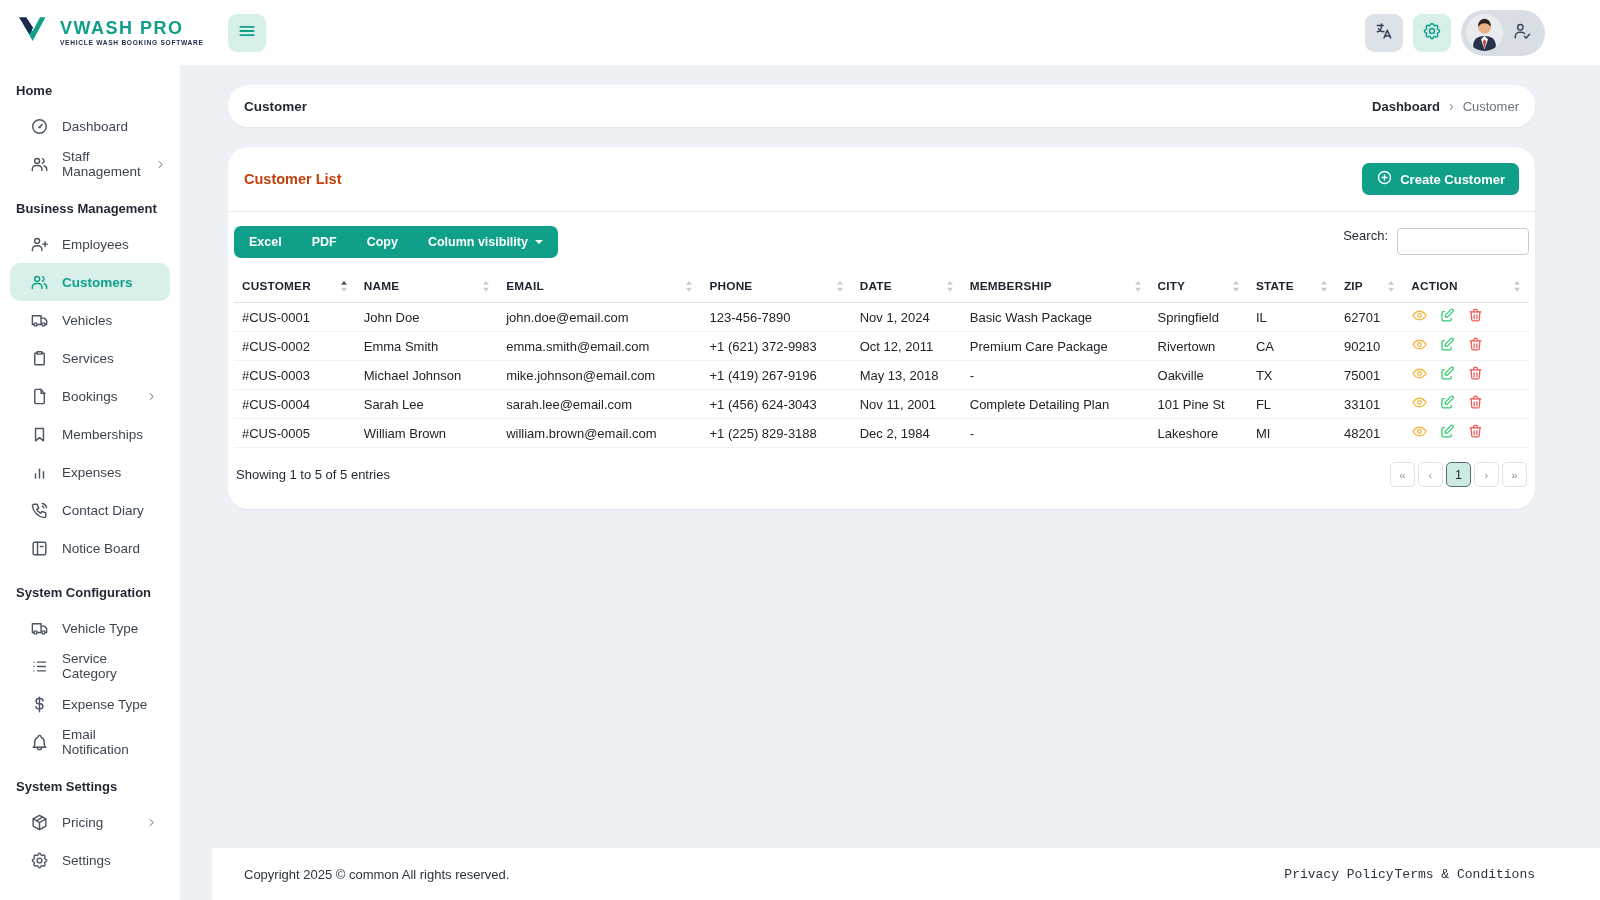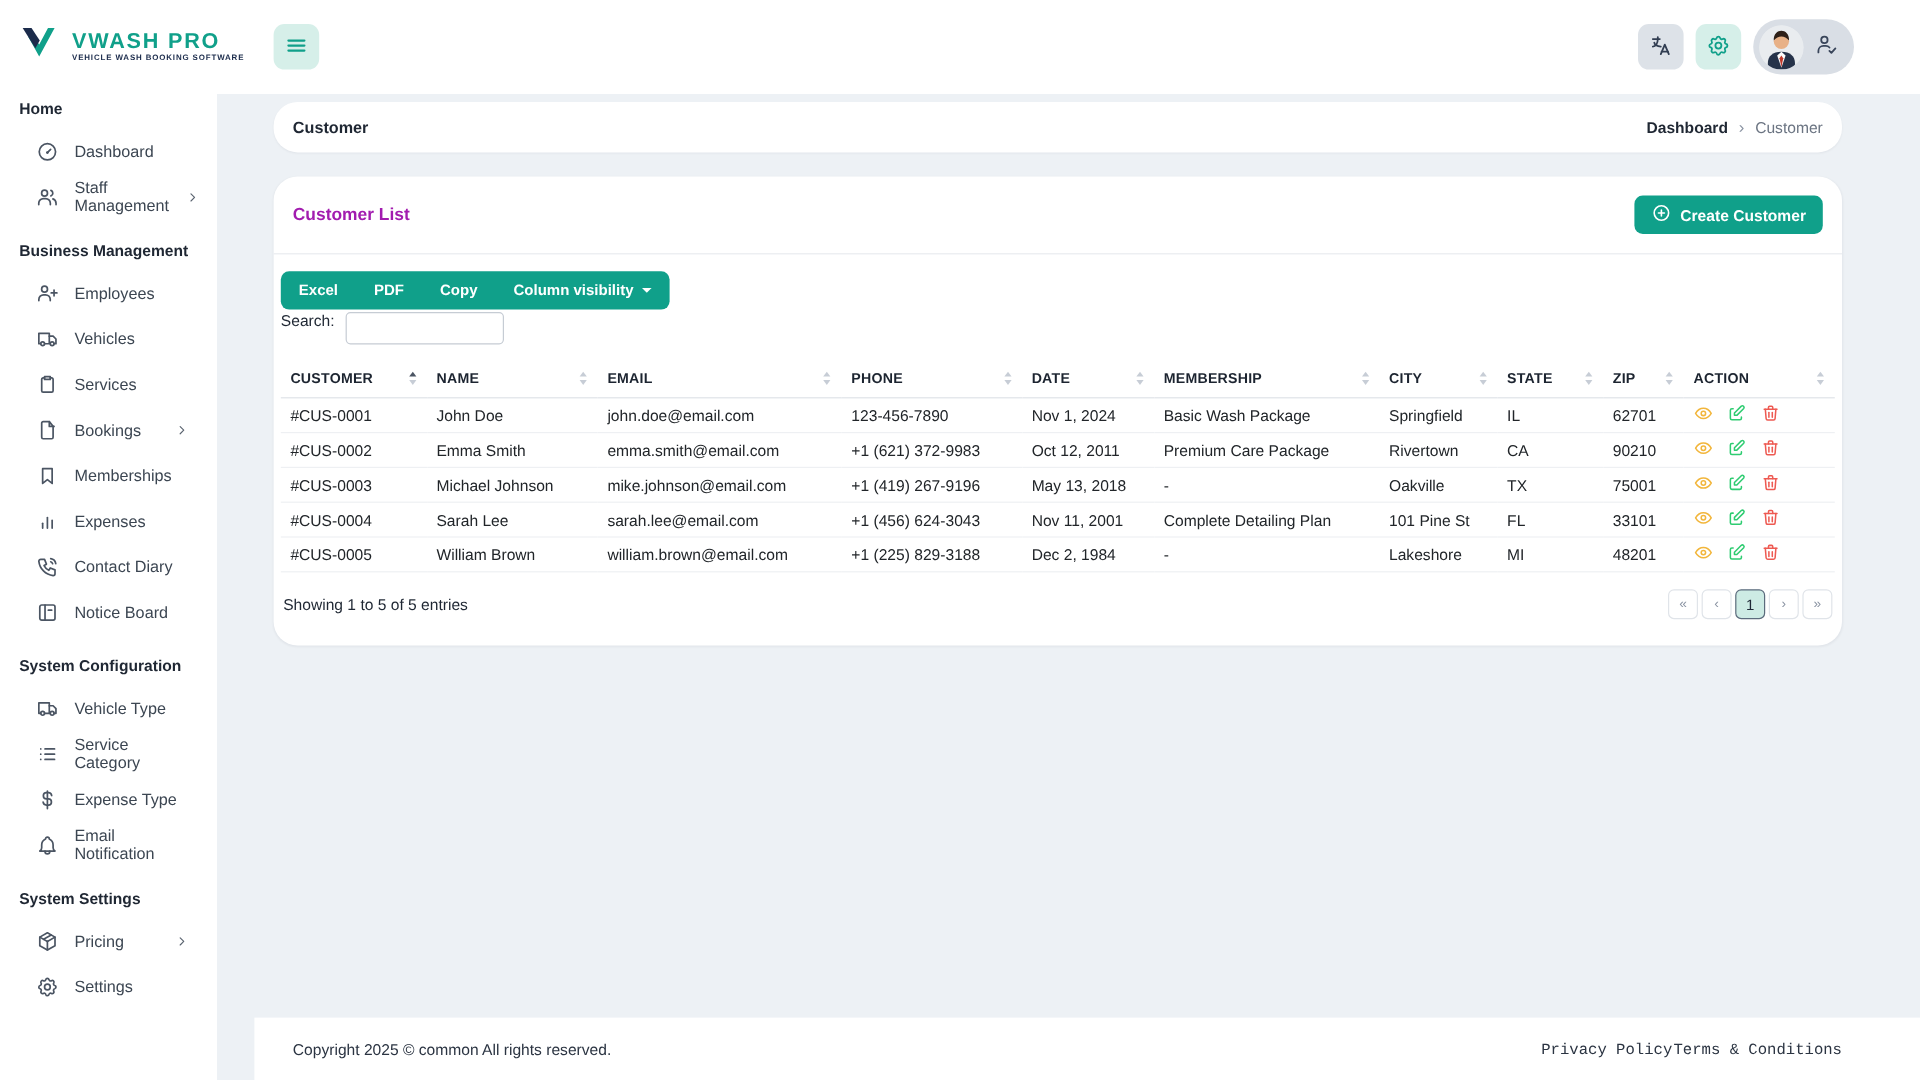--- a/index.html
+++ b/index.html
@@ -1,20 +1,20 @@
 <!DOCTYPE html>
 <html><head>
 <meta charset="utf-8">
 <style>
   * { box-sizing: border-box; }
   html,body { margin:0; padding:0; width:1600px; height:900px; overflow:hidden; }
   body { font-family:"Liberation Sans","DejaVu Sans",sans-serif; background:#edf1f5; color:#212529; }
 
   
-  .topbar { position:fixed; top:0; left:0; right:0; height:78px; background:#fff; display:flex; align-items:center; z-index:20; }
+  .topbar { position:fixed; top:0; left:0; right:0; height:65px; background:#fff; display:flex; align-items:center; z-index:20; }
   .logo-zone { flex:0 0 212px; display:flex; align-items:center; gap:9px; padding-left:18px; cursor:pointer; }
   .logo-text { display:flex; flex-direction:column; line-height:1; }
   .logo-name { font-size:18px; font-weight:700; color:#10A08A; letter-spacing:1.5px; }
   .logo-tagline { font-size:6.6px; color:#1b2b4b; letter-spacing:0.72px; margin-top:3px; font-weight:700; }
   .hamburger-btn { margin-left:16px; width:38px; height:38px; border-radius:9px; background:#d6efe9; border:none; color:#10A08A; display:flex; align-items:center; justify-content:center; cursor:pointer; }
   .hamburger-btn svg { width:20px; height:20px; }
   .topbar-right { margin-left:auto; display:flex; align-items:center; gap:10px; padding-right:55px; }
   .icon-btn { width:38px; height:38px; border-radius:9px; border:none; display:flex; align-items:center; justify-content:center; cursor:pointer; }
   .icon-btn svg { width:20px; height:20px; }
   .icon-btn.gray { background:#dde2e8; color:#323e52; }
@@ -41,26 +41,26 @@
   .card { background:#fff; border-radius:20px; box-shadow:0 1px 2px rgba(16,24,40,.05); }
   .breadcrumb-card { height:42px; display:flex; align-items:center; justify-content:space-between; padding:0 16px; }
   .page-title { font-size:13.5px; font-weight:700; color:#1f2733; }
   .breadcrumb { display:flex; align-items:center; gap:9px; font-size:13px; }
   .bc-link { color:#1f2733; font-weight:700; cursor:pointer; }
   .bc-sep { color:#8a93a2; font-size:14px; }
   .bc-current { color:#6b7482; }
 
   .table-card { margin-top:20px; }
   .card-header { display:flex; align-items:center; justify-content:space-between; padding:16px 16px; border-bottom:1px solid #e9ecef; }
-  .card-title { font-size:14.5px; font-weight:700; color:#a21caf; }
+  .card-title { font-size:14.5px; font-weight:700; color:#c2410c; }
   .create-btn { background:#10A08A; color:#fff; border:none; border-radius:7px; height:32px; padding:0 14px; font-size:13px; font-weight:700; display:flex; align-items:center; gap:7px; cursor:pointer; }
   .create-btn svg { width:17px; height:17px; }
 
   .card-body { padding:14px 6px 8px; }
-  .toolbar { display:flex; align-items:flex-start; justify-content:space-between; margin-bottom:12px;flex-direction:column; }
+  .toolbar { display:flex; align-items:flex-start; justify-content:space-between; margin-bottom:12px; }
   .export-group { background:#10A08A; border-radius:7px; display:flex; align-items:center; overflow:hidden; }
   .export-btn { background:transparent; color:#fff; border:none; padding:9px 15px; font-size:12.5px; font-weight:700; cursor:pointer; display:flex; align-items:center; }
   .caret-down { width:0; height:0; border-left:4px solid transparent; border-right:4px solid transparent; border-top:4.5px solid #fff; margin-left:7px; display:inline-block; }
   .search-wrap { display:flex; gap:9px; font-size:13px; color:#1f2733; margin-top:2px; }
   .search-input { width:132px; height:27px; border:1px solid #c6ccd4; border-radius:4px; padding:0 8px; font-size:13px; color:#212529; outline:none; }
 
   table { width:100%; border-collapse:collapse; table-layout:fixed; }
   thead th { text-align:left; font-size:11.8px; font-weight:700; color:#1c2430; padding:9px 20px 9px 8px; border-bottom:1px solid #dfe3e8; position:relative; cursor:pointer; white-space:nowrap; letter-spacing:0.2px; }
   .sort { position:absolute; right:9px; top:50%; transform:translateY(-50%); display:flex; flex-direction:column; gap:2.5px; }
   .arr-up { width:0; height:0; border-left:3.5px solid transparent; border-right:3.5px solid transparent; border-bottom:4.5px solid #c7cdd6; }
@@ -183,20 +183,31 @@
       <span class="icon">
         <svg viewBox="0 0 24 24" fill="none" stroke="currentColor" stroke-width="1.8" stroke-linecap="round" stroke-linejoin="round">
           <circle cx="9" cy="7.5" r="3.1"></circle>
           <path d="M3 19.5v-1a5 5 0 0 1 5-5h2a5 5 0 0 1 5 5v1"></path>
           <path d="M19 8.5v6"></path>
           <path d="M16 11.5h6"></path>
         </svg>
       </span>
       <span>Employees</span>
     </div>
+    <div class="nav-item active">
+      <span class="icon">
+        <svg viewBox="0 0 24 24" fill="none" stroke="currentColor" stroke-width="1.8" stroke-linecap="round" stroke-linejoin="round">
+          <circle cx="9" cy="7.5" r="3.1"></circle>
+          <path d="M2.9 19.5v-1.3a5 5 0 0 1 5-5h2.2a5 5 0 0 1 5 5v1.3"></path>
+          <path d="M15.7 4.6a3.1 3.1 0 0 1 0 5.8"></path>
+          <path d="M21.1 19.5v-1.3a5 5 0 0 0-3.3-4.6"></path>
+        </svg>
+      </span>
+      <span>Customers</span>
+    </div>
     <div class="nav-item">
       <span class="icon">
         <svg viewBox="0 0 24 24" fill="none" stroke="currentColor" stroke-width="1.8" stroke-linecap="round" stroke-linejoin="round">
           <circle cx="7" cy="17" r="2"></circle>
           <circle cx="17" cy="17" r="2"></circle>
           <path d="M5 17H3V6h11v11H9"></path>
           <path d="M14 9h4l3 3v5h-2"></path>
         </svg>
       </span>
       <span>Vehicles</span>

